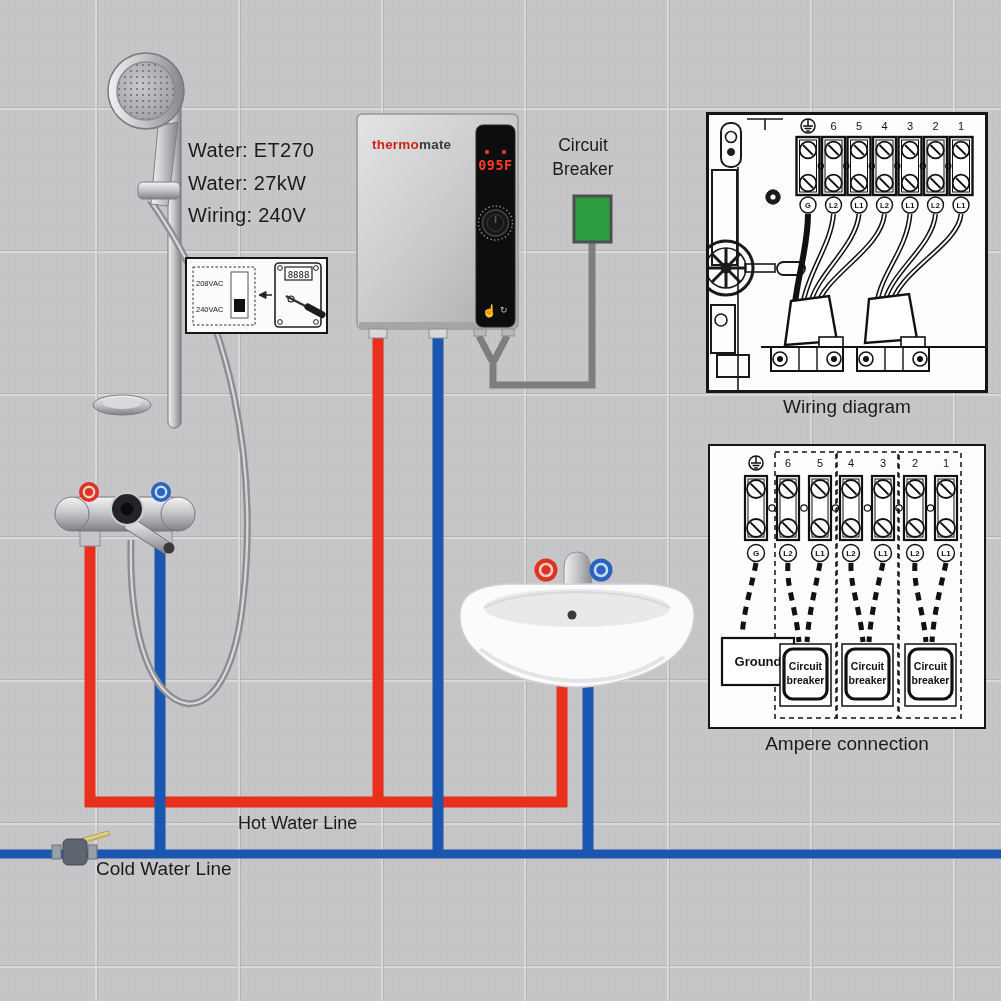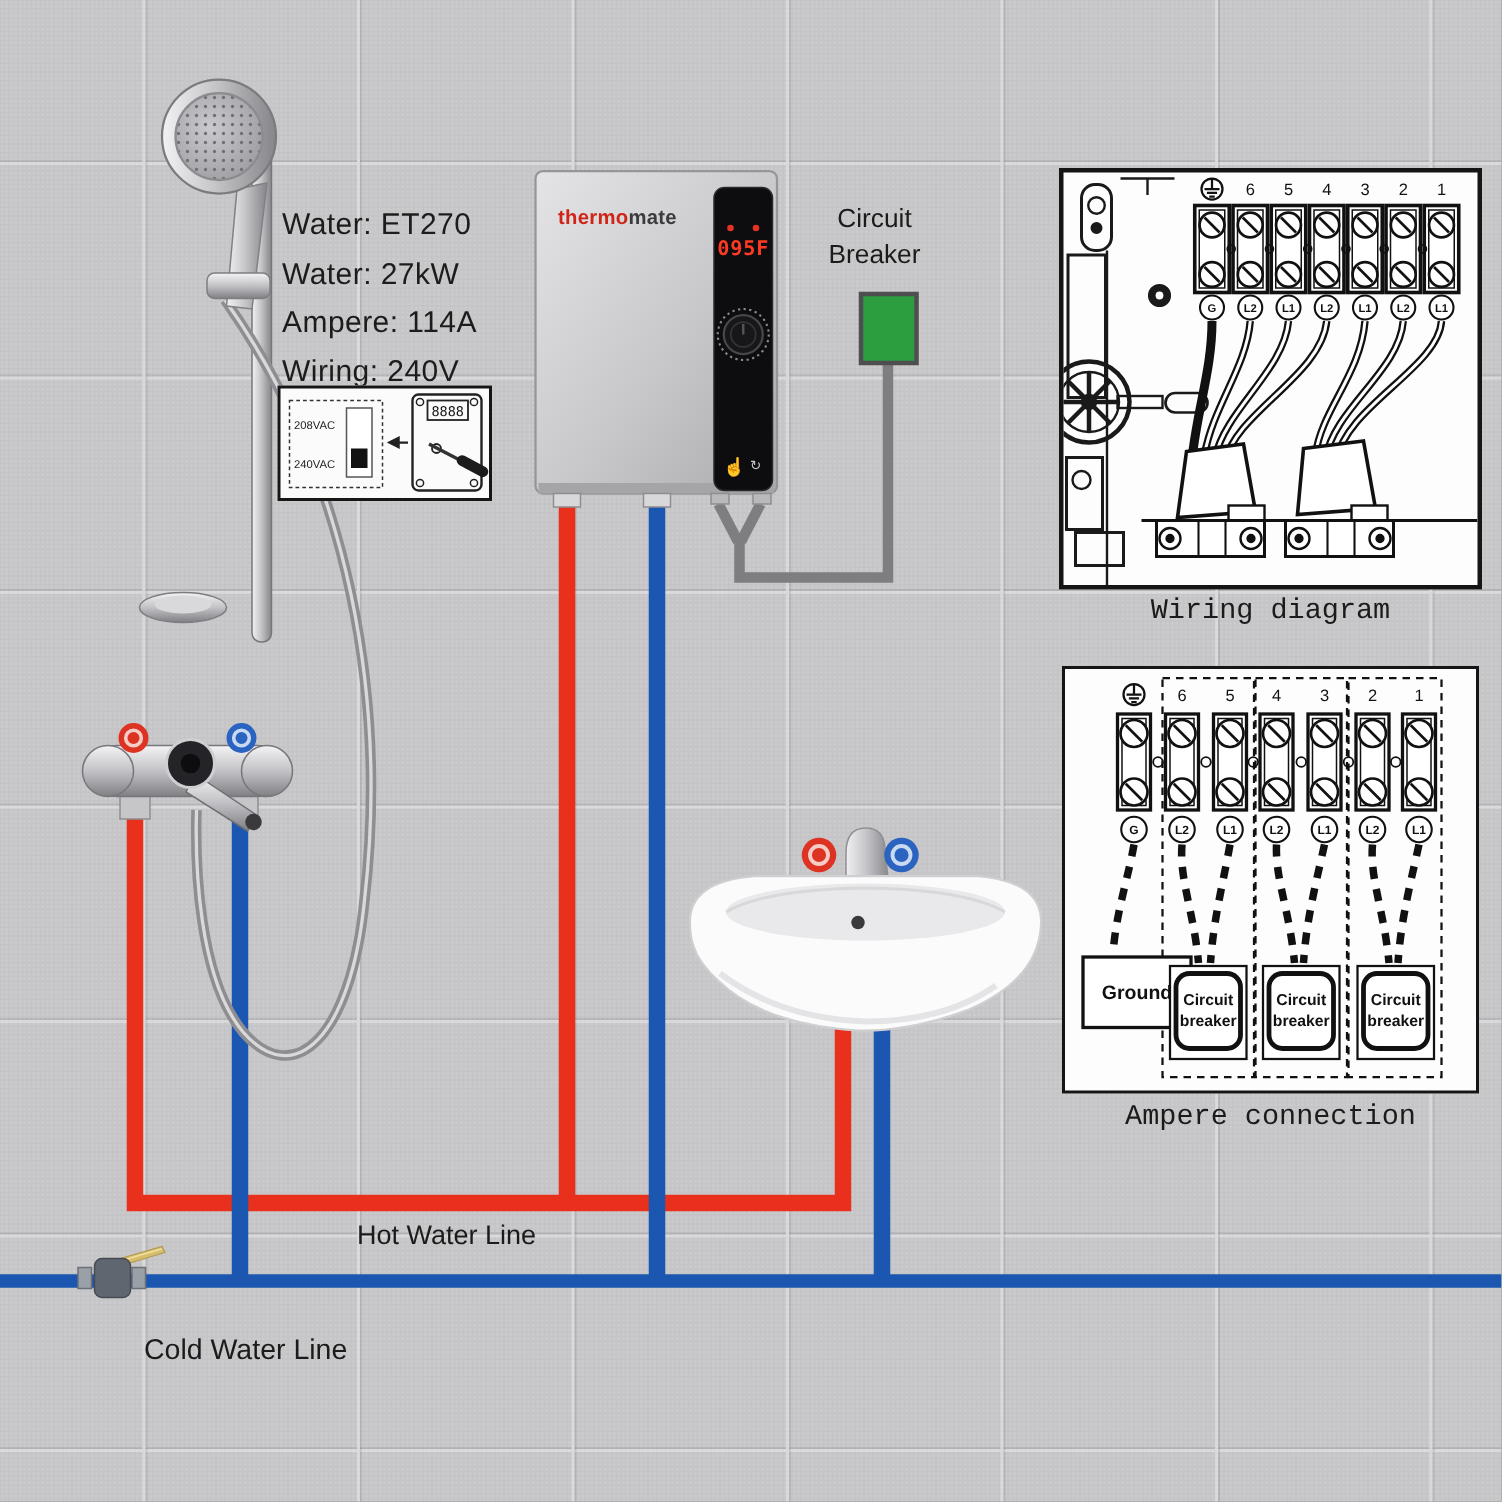--- a/index.html
+++ b/index.html
@@ -14,25 +14,25 @@
     background-size:3px 3px,143px 100%,100% 143px;
     background-position:0 0,95px 0,0 110px;
   }
   .abs{position:absolute;}
   .spec-list{left:188px;top:134px;font-size:20px;line-height:32.5px;letter-spacing:.3px;color:#1c1c1c;}
   .inset-box{left:185px;top:257px;width:143px;height:77px;background:#fbfbfb;border:2px solid #161616;box-sizing:border-box;}
   .breaker-label{left:530px;top:133px;width:106px;text-align:center;font-size:17.5px;line-height:24px;color:#1b1b1b;}
   .panel-box{background:#fdfdfd;box-sizing:border-box;}
   .wiring-box{left:706px;top:112px;width:282px;height:281px;border:3px solid #151515;}
   .conn-box{left:708px;top:444px;width:278px;height:285px;border:2.5px solid #151515;}
-  .caption{font-size:19px;color:#1b1b1b;text-align:center;font-family:Liberation Mono, monospace;}
+  .caption{font-size:19px;color:#1b1b1b;text-align:center;}
   .wiring-caption{left:706px;top:396px;width:282px;}
   .conn-caption{left:708px;top:733px;width:278px;}
   .hot-label{left:238px;top:813px;font-size:18px;color:#1b1b1b;}
-  .cold-label{left:96px;top:858px;font-size:19px;color:#1b1b1b;margin-top:32px;}
+  .cold-label{left:96px;top:858px;font-size:19px;color:#1b1b1b;}
   .z1{z-index:1}.z2{z-index:2}.z3{z-index:3}.z4{z-index:4}
   svg{display:block;}
   text{font-family:"Liberation Sans",sans-serif;}
   .mono{font-family:"DejaVu Sans Mono",monospace;}
 </style>
 </head>
 <body>
 
 <div class="stage">
 
@@ -115,21 +115,20 @@
       <g>
         <circle cx="141" cy="472" r="10" fill="#2a63c0"></circle>
         <circle cx="141" cy="472" r="5.2" fill="none" stroke="#c9d9f2" stroke-width="2.4"></circle>
       </g>
     </g>
   </svg>
 
   <div class="abs z4 spec-list">
     <div>Water: ET270</div>
     <div>Water: 27kW</div>
-    <div>Ampere: 114A</div>
     <div>Wiring: 240V</div>
   </div>
 
   <div class="abs z4 inset-box">
     <svg width="139" height="73" viewBox="0 0 139 73">
       <rect x="6" y="8" width="62" height="58" fill="none" stroke="#333" stroke-width="1" stroke-dasharray="2.5 2"></rect>
       <text x="9" y="27" font-size="7.5" fill="#222">208VAC</text>
       <text x="9" y="53" font-size="7.5" fill="#222">240VAC</text>
       <g>
         <rect x="44" y="13" width="17" height="46" fill="#fff" stroke="#555" stroke-width="1"></rect>

